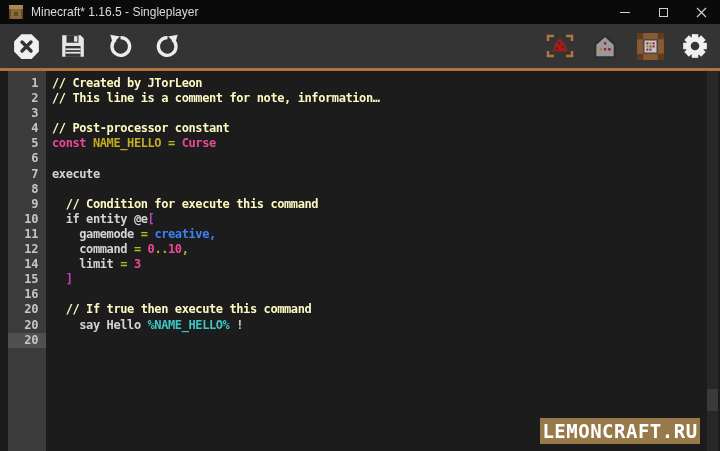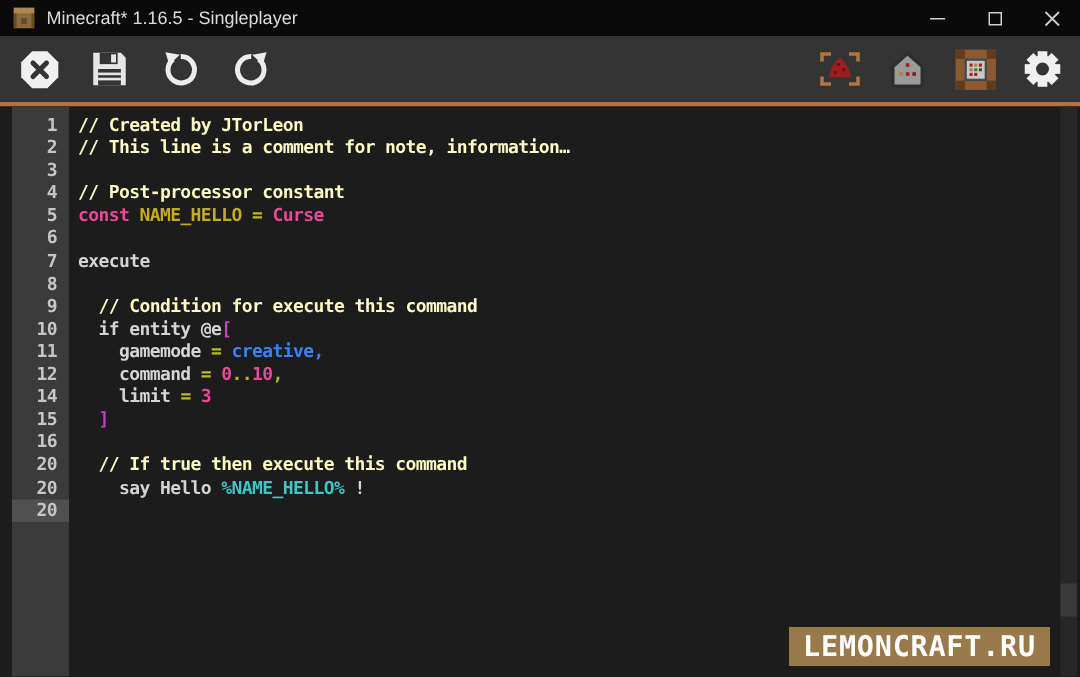--- a/index.html
+++ b/index.html
@@ -44,21 +44,21 @@
   .tok-op      { color:#b8b828; }
   .tok-teal    { color:#3b82f6; }
   .tok-cyan    { color:#3ec6c6; }
   .tok-magenta { color:#c040c0; }
 
   
   .vscroll { position:absolute; top:0; bottom:0; right:2px; width:11px; background:#272727; }
   .vthumb  { position:absolute; left:0; right:0; top:318px; height:22px; background:#3a3a3a; }
 
   
-  .watermark { position:absolute; right:20px; bottom:7px; height:26px; width:174px;
+  .watermark { position:absolute; right:20px; bottom:7px; height:26px; width:160px;
                background:#97794a; color:#ffffff; font-weight:bold; font-size:19px;
                display:flex; align-items:center; justify-content:center; letter-spacing:0.5px; }
 </style>
 </head>
 <body>
 
 <div class="window">
 
   <div class="titlebar">
     <svg class="app-icon" viewBox="0 0 14 14">

